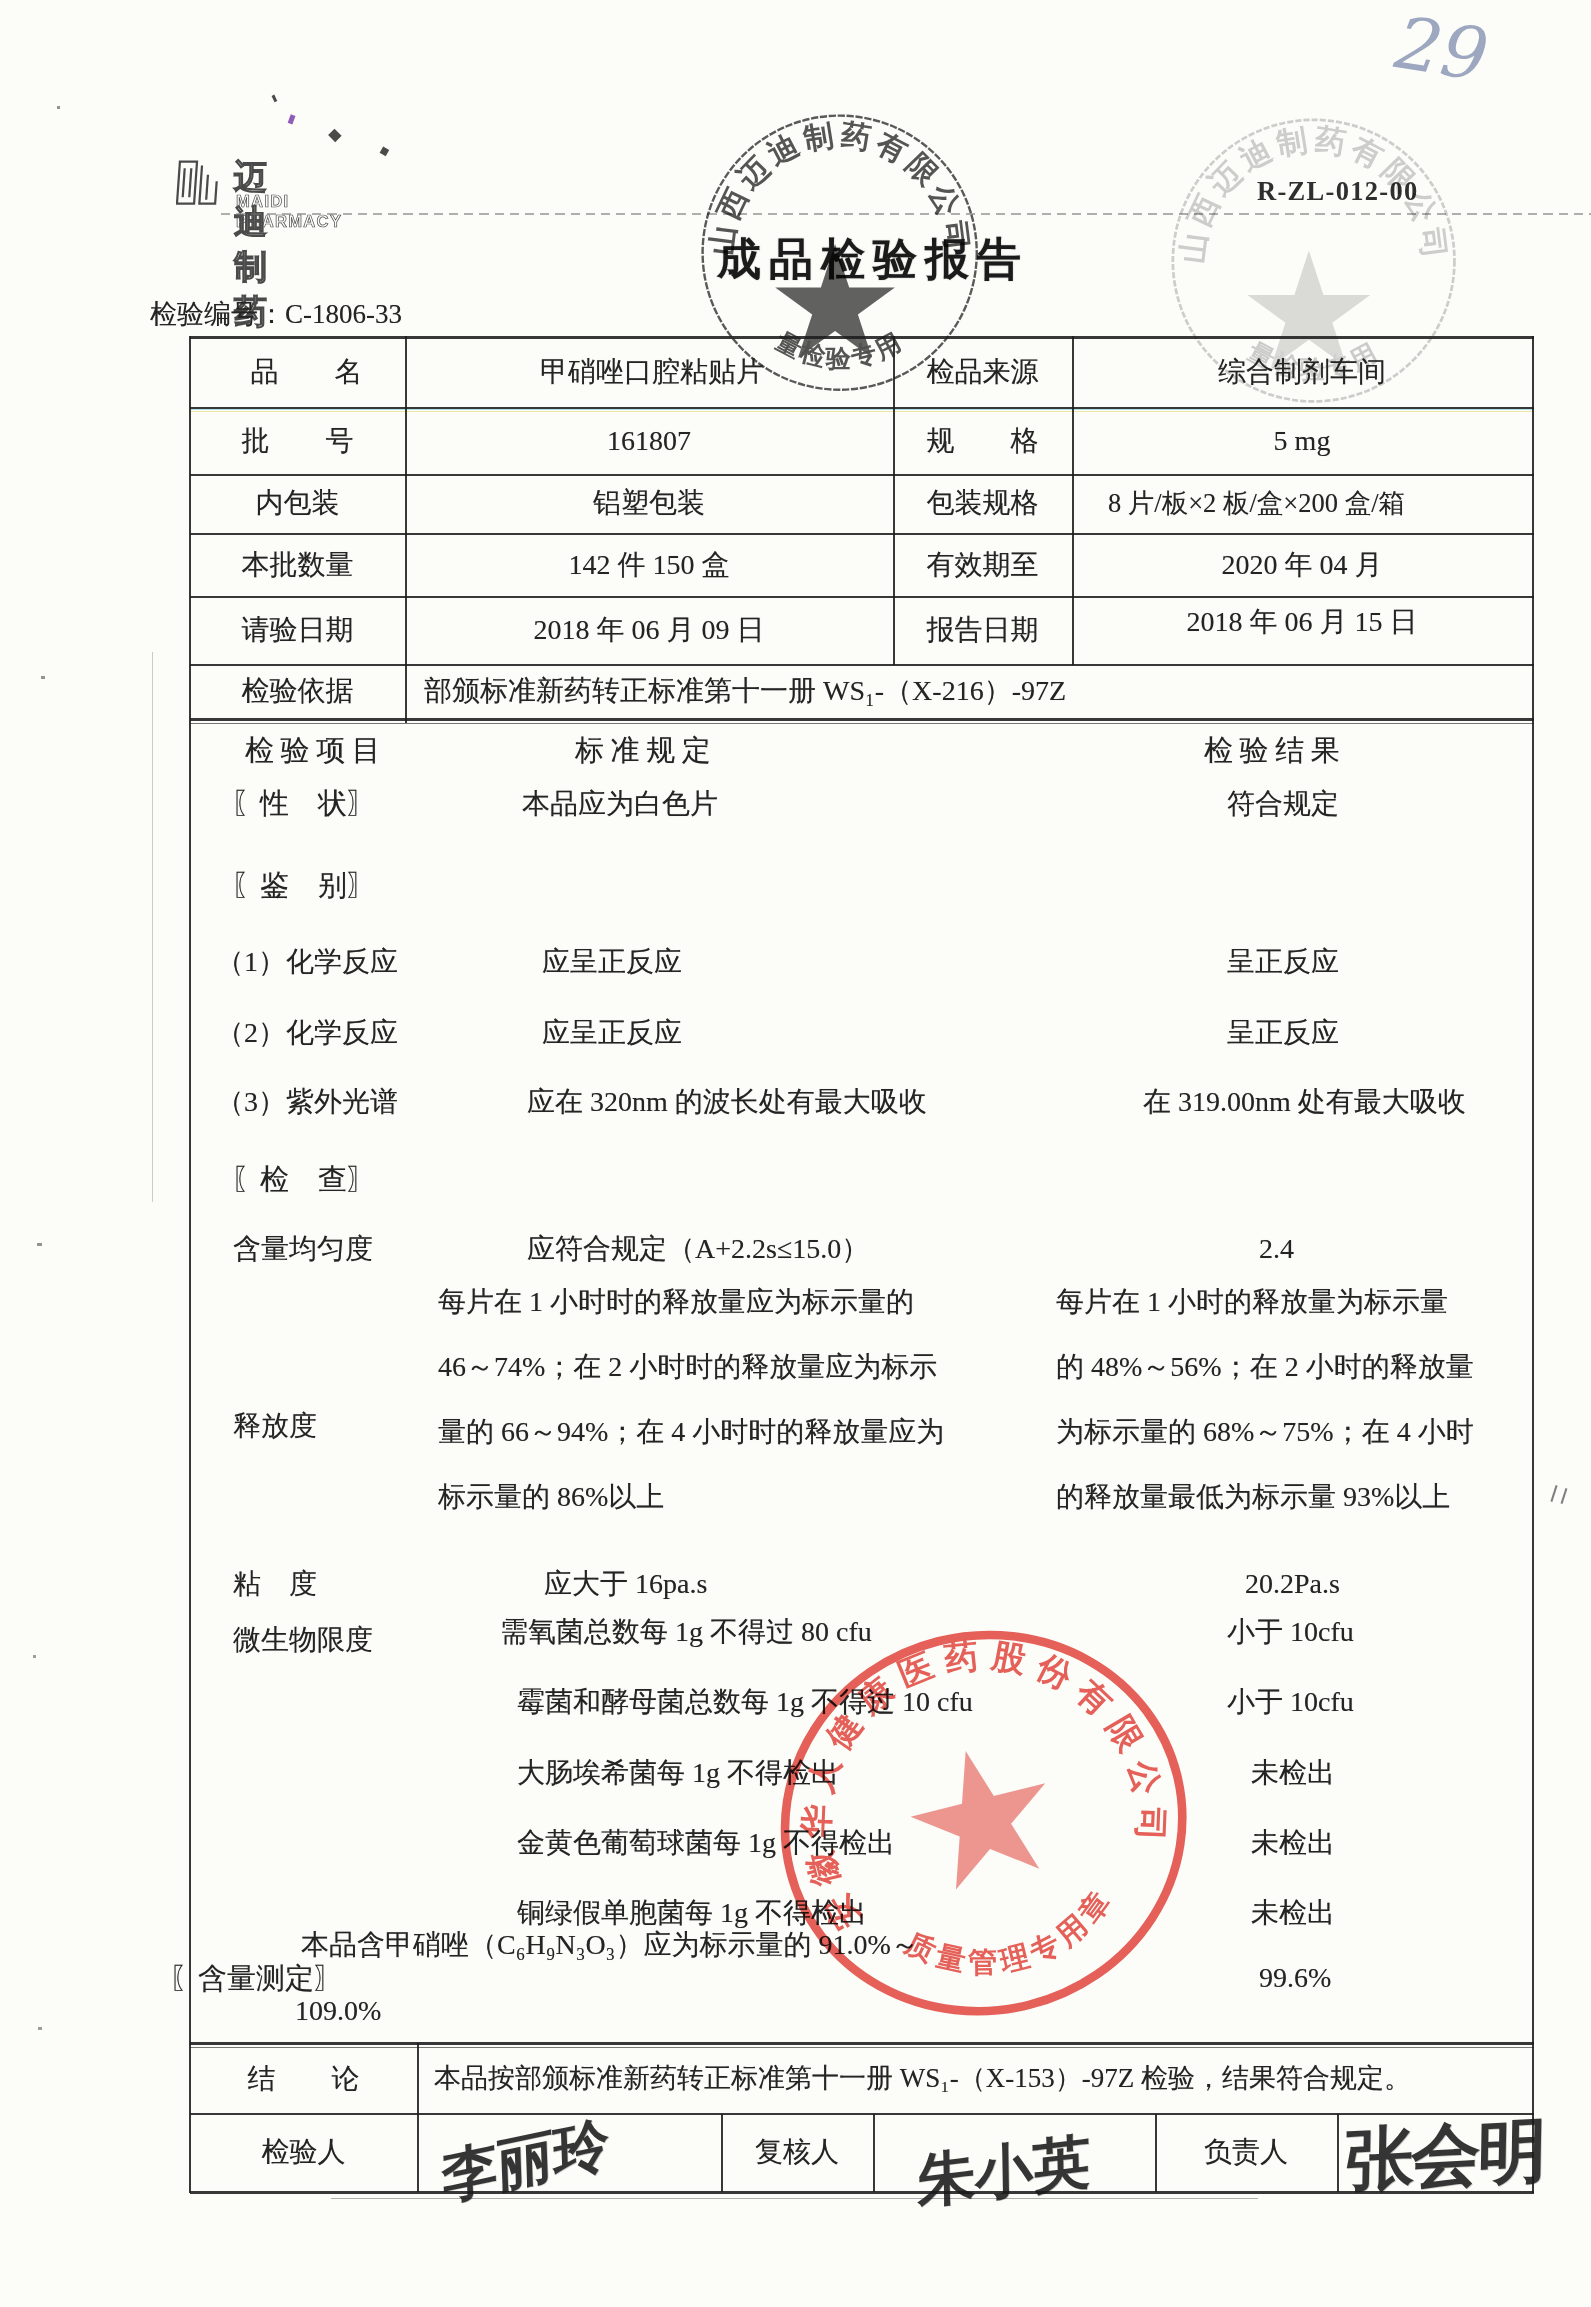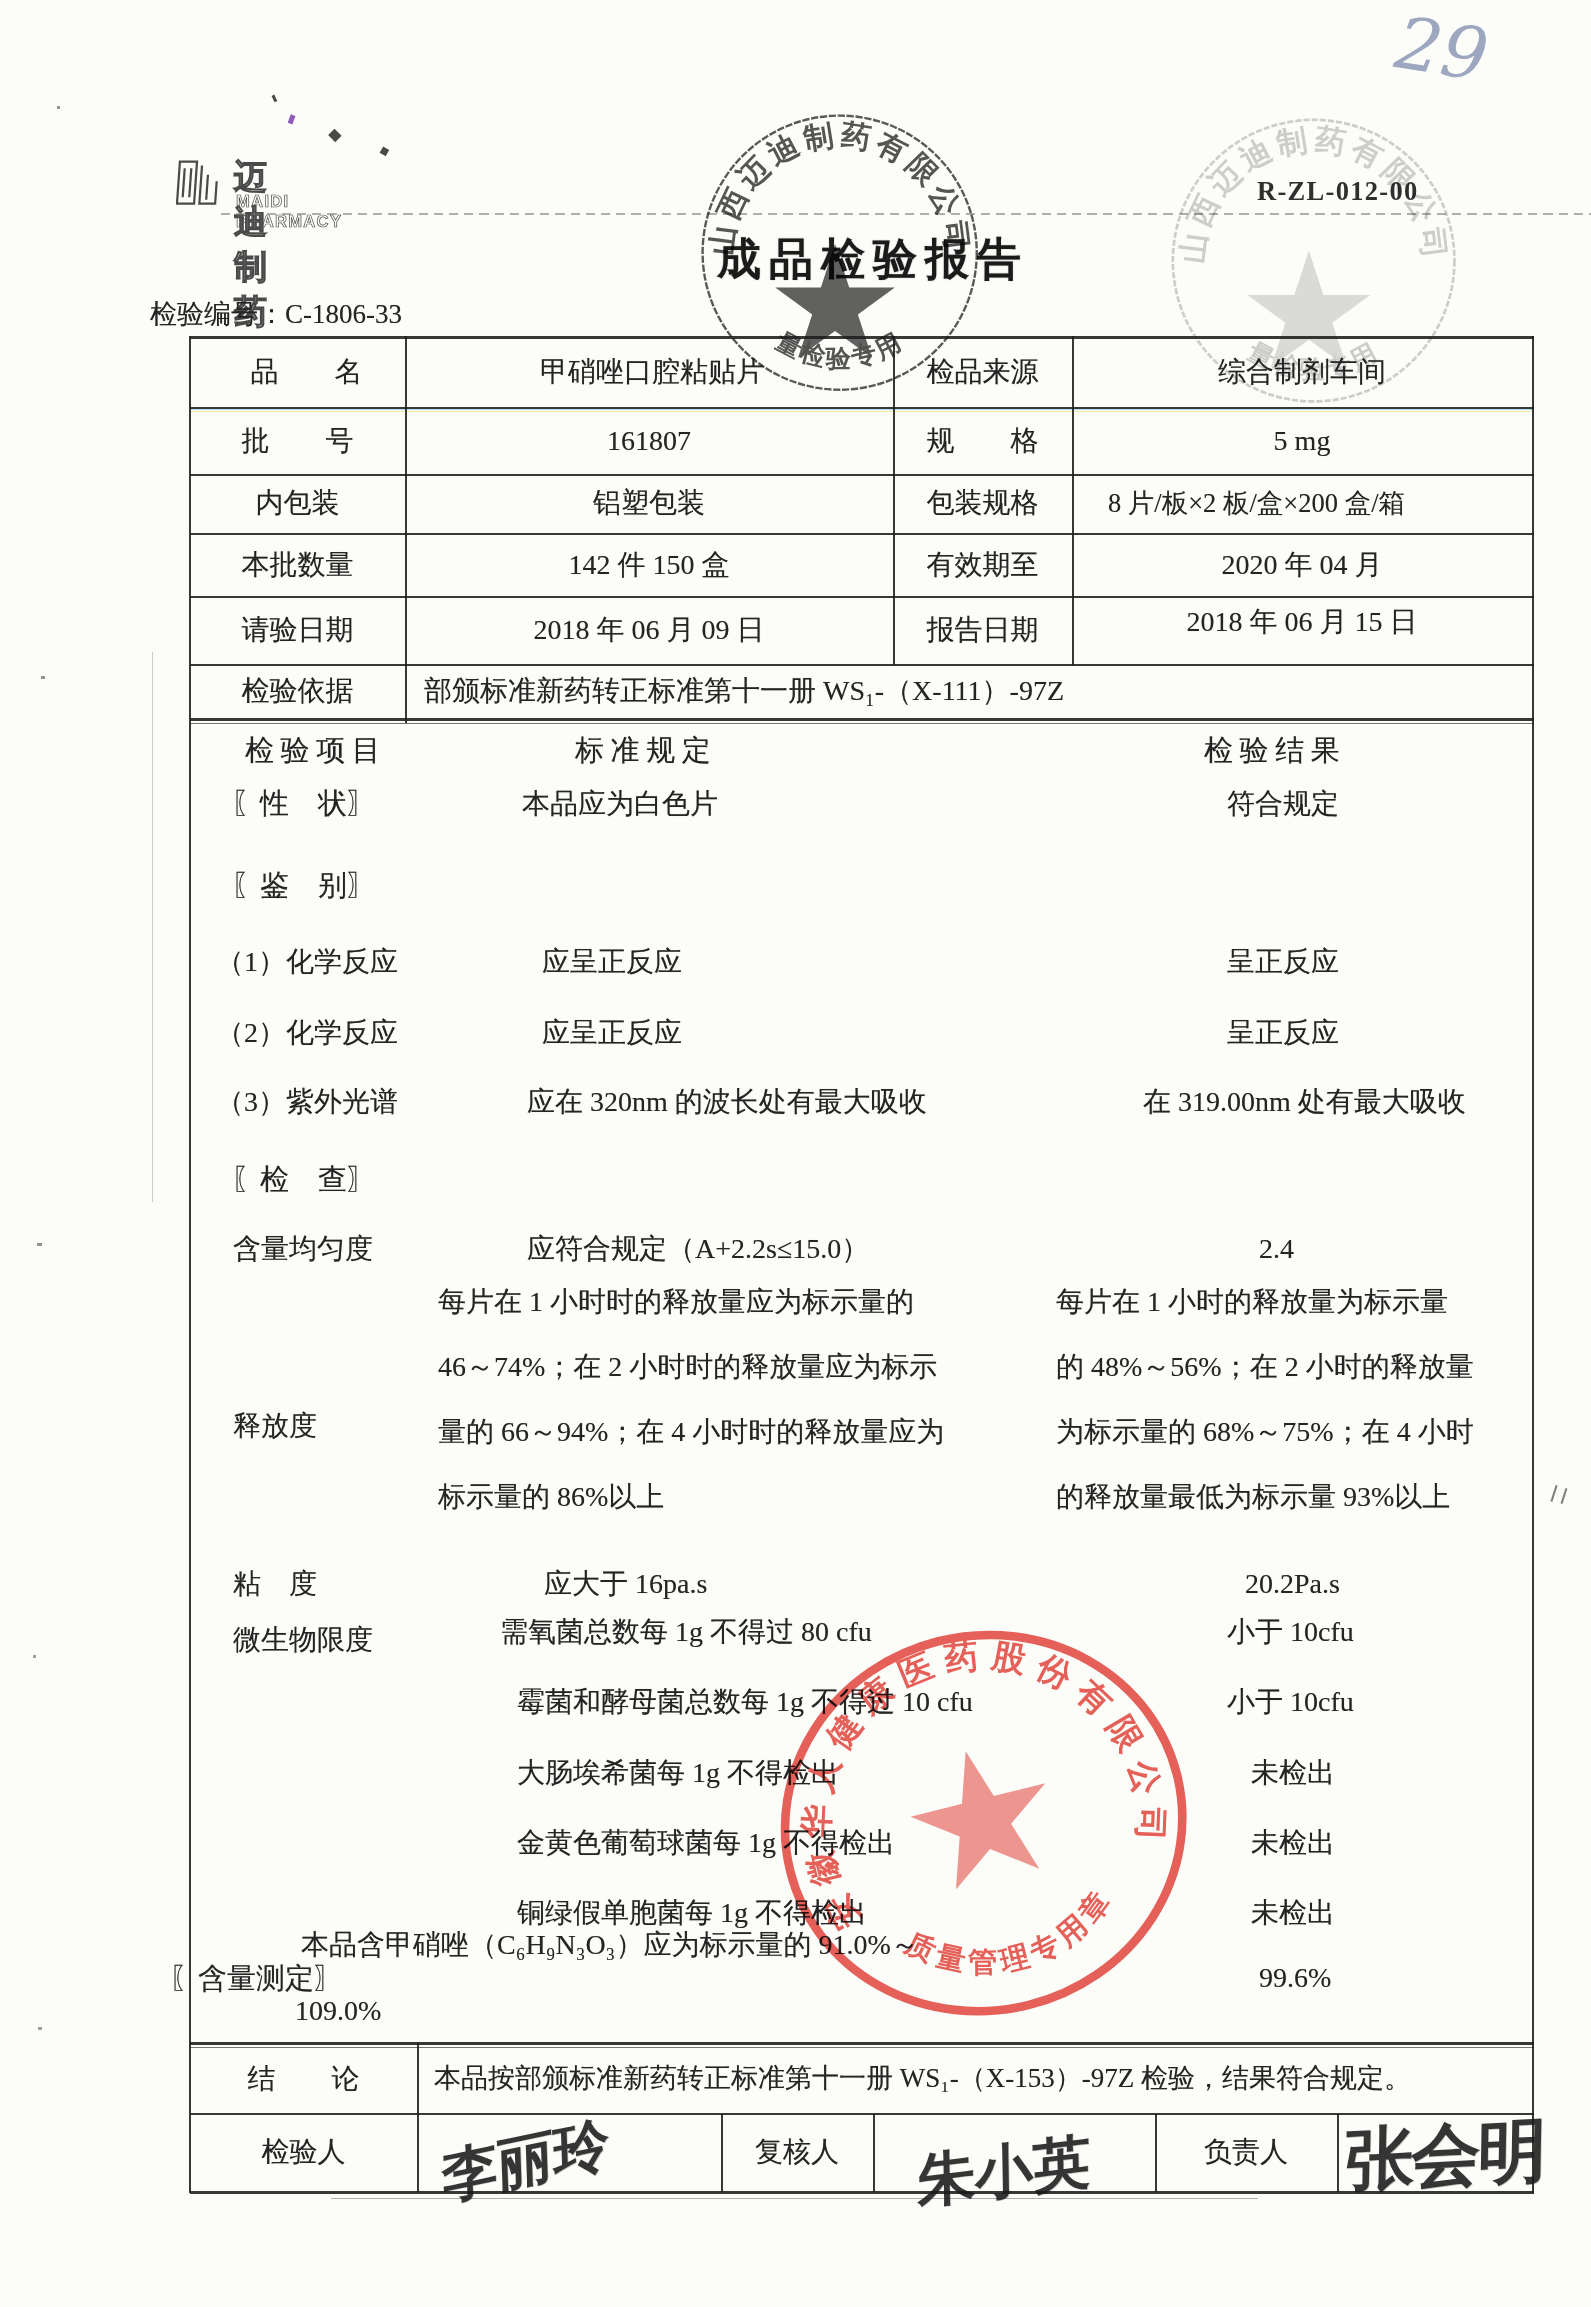--- a/index.html
+++ b/index.html
@@ -161,21 +161,21 @@
 <div class="abs cell txt" style="left:405px;top:533px;width:488px;height:64px;">142 件 150 盒</div>
 <div class="abs cell txt" style="left:893px;top:533px;width:179px;height:64px;">有效期至</div>
 <div class="abs cell txt" style="left:1072px;top:533px;width:460px;height:64px;">2020 年 04 月</div>
 
 <div class="abs cell txt" style="left:190px;top:596px;width:215px;height:68px;">请验日期</div>
 <div class="abs cell txt" style="left:405px;top:596px;width:488px;height:68px;">2018 年 06 月 09 日</div>
 <div class="abs cell txt" style="left:893px;top:596px;width:179px;height:68px;">报告日期</div>
 <div class="abs cell txt" style="left:1072px;top:596px;width:460px;height:52px;">2018 年 06 月 15 日</div>
 
 <div class="abs cell txt" style="left:190px;top:664px;width:215px;height:54px;">检验依据</div>
-<div class="abs cell txt left" style="left:424px;top:664px;width:1093px;height:54px;">部颁标准新药转正标准第十一册 WS₁-（X-111）-97Z</div>
+<div class="abs cell txt left" style="left:424px;top:664px;width:1093px;height:54px;">部颁标准新药转正标准第十一册 WS₁-（X-216）-97Z</div>
 
 <div class="abs txt" style="left:245px;top:734px;font-size:29px;letter-spacing:6.6px;">检验项目</div>
 <div class="abs txt" style="left:575px;top:734px;font-size:29px;letter-spacing:6.6px;">标准规定</div>
 <div class="abs txt" style="left:1204px;top:734px;font-size:29px;letter-spacing:6.6px;">检验结果</div>
 
 <div class="abs txt" style="left:231px;top:787px;font-size:29px;">〖性　状〗</div>
 <div class="abs txt" style="left:522px;top:788px;">本品应为白色片</div>
 <div class="abs txt" style="left:1227px;top:788px;">符合规定</div>
 
 <div class="abs txt" style="left:231px;top:869px;font-size:29px;">〖鉴　别〗</div>

